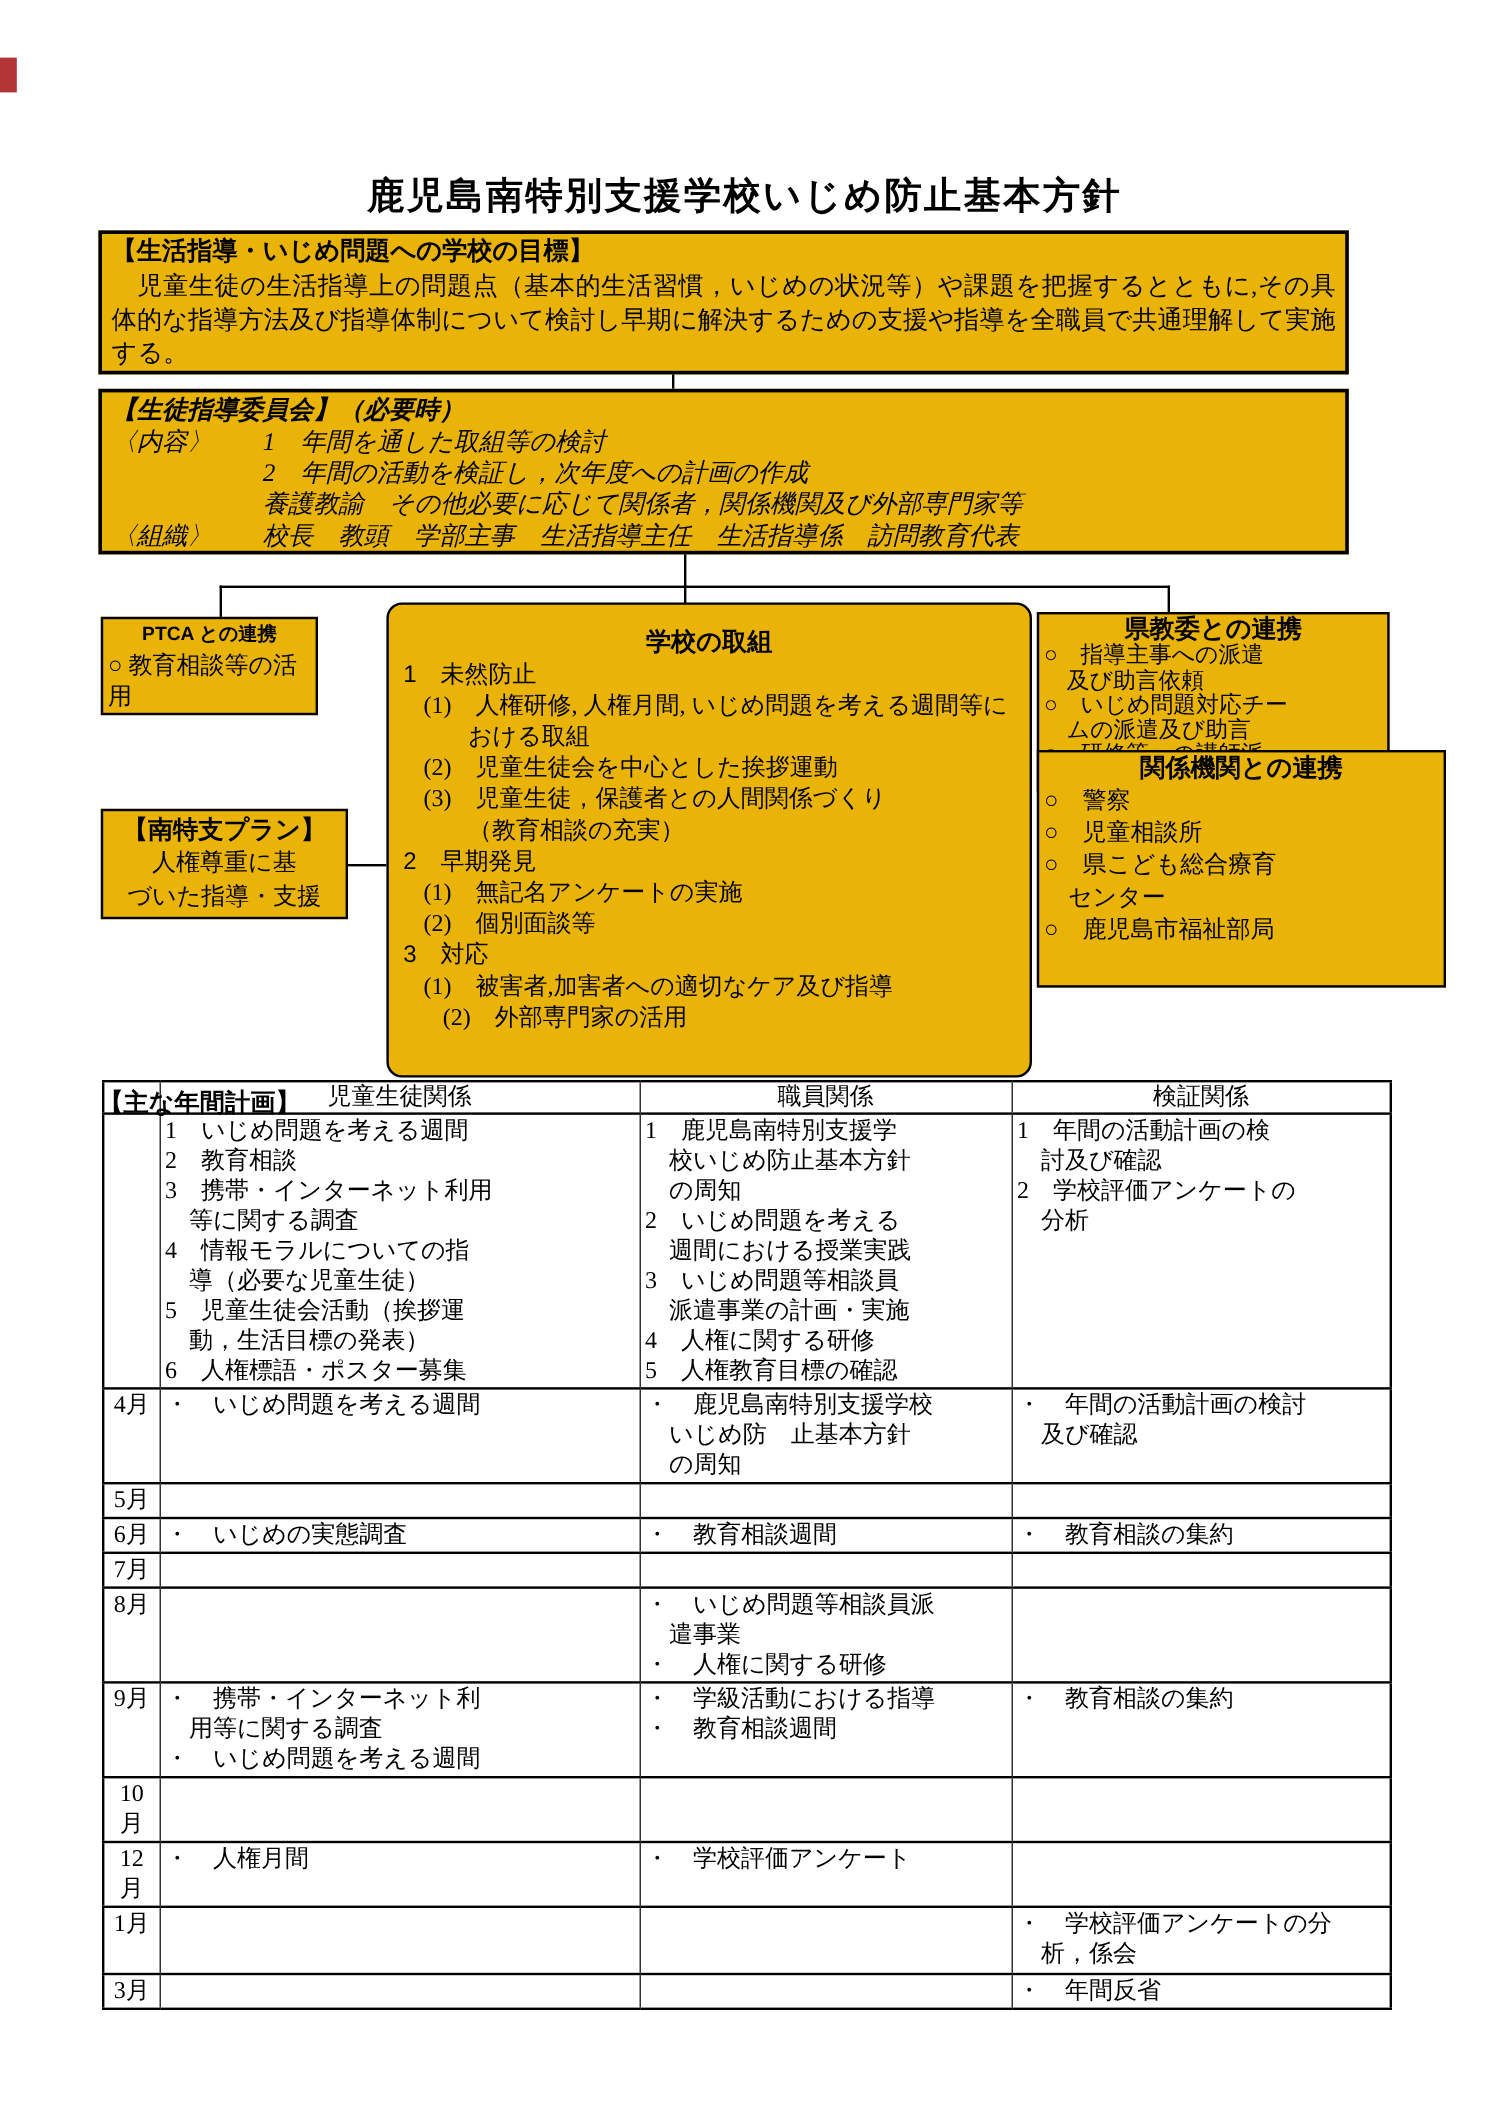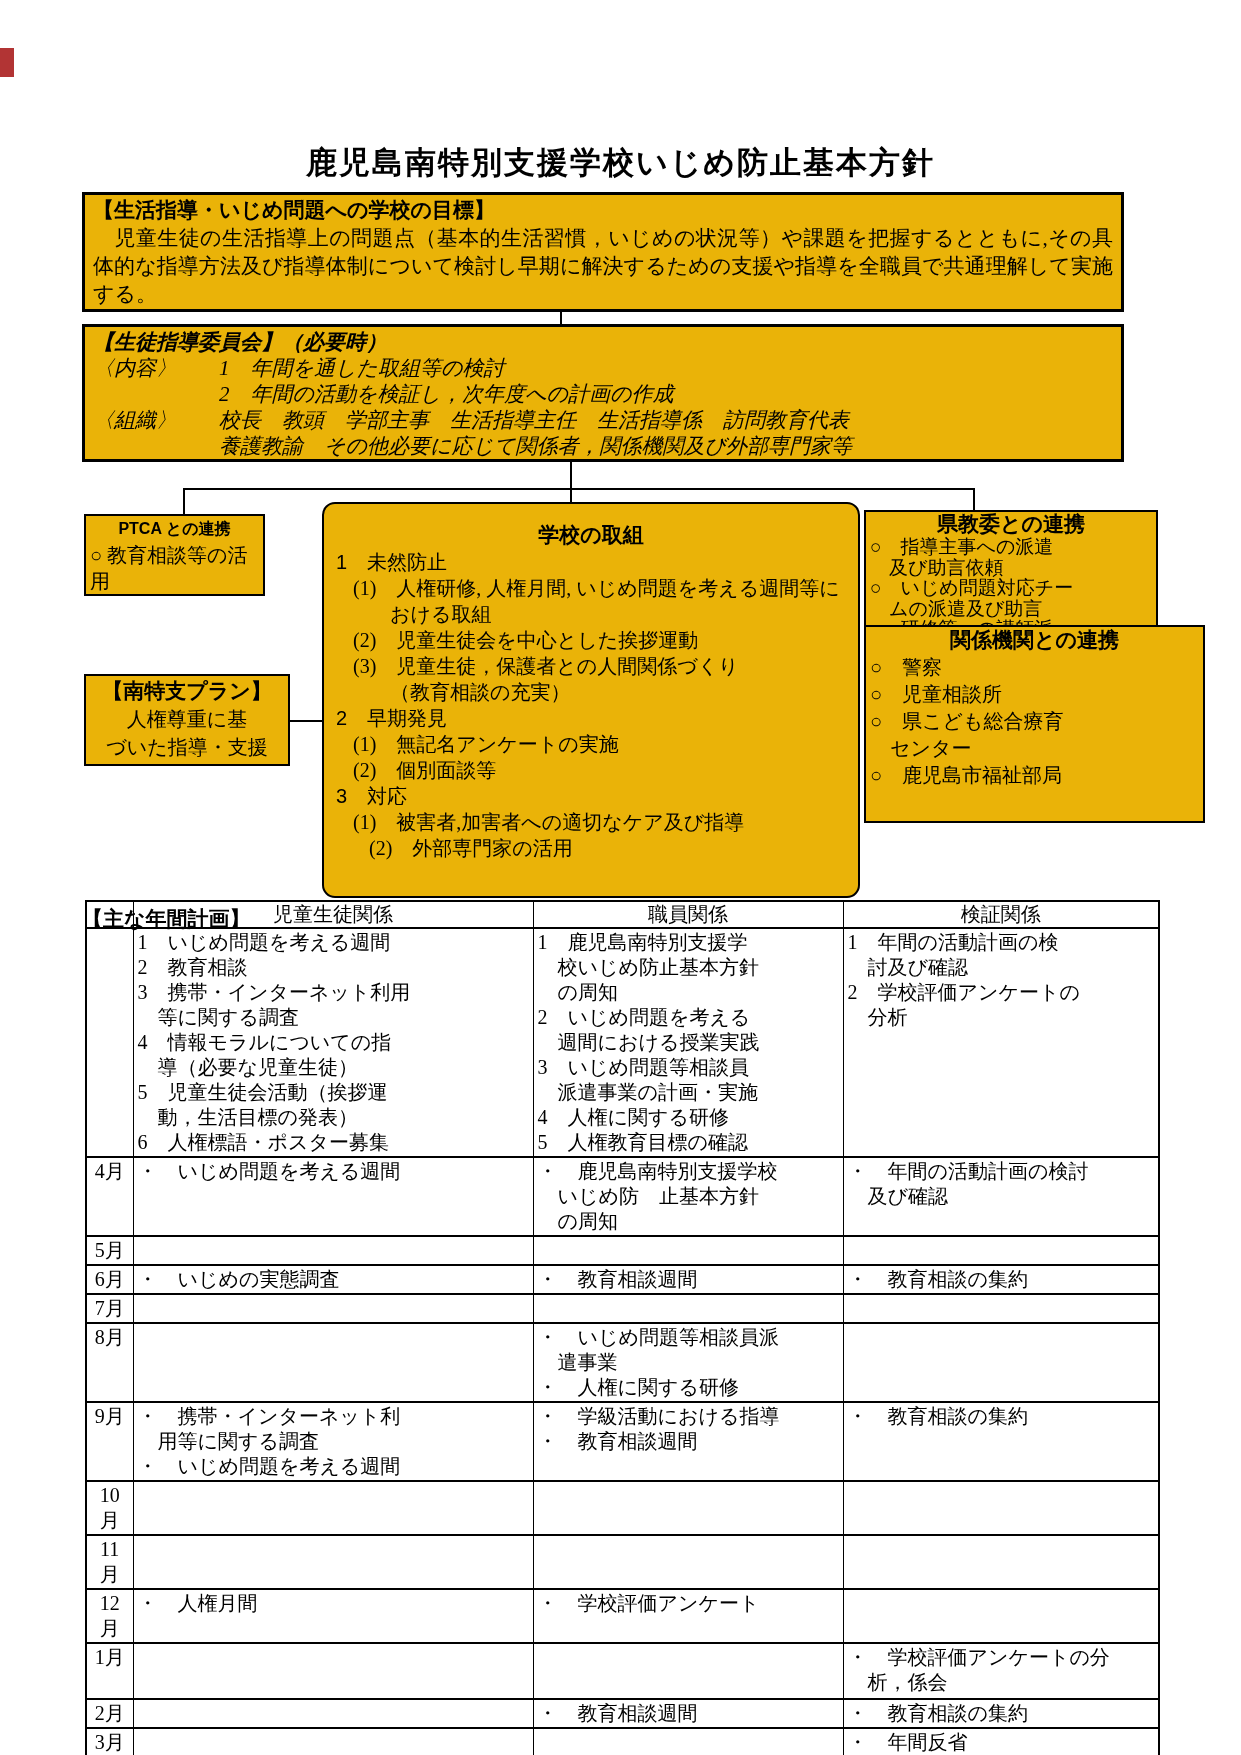--- a/index.html
+++ b/index.html
@@ -81,22 +81,22 @@
   <div class="hd sans">【生活指導・いじめ問題への学校の目標】</div>
   <div class="bd">　児童生徒の生活指導上の問題点（基本的生活習慣，いじめの状況等）や課題を把握するとともに,その具体的な指導方法及び指導体制について検討し早期に解決するための支援や指導を全職員で共通理解して実施する。</div>
 </div>
 
 <div class="line" style="left:560px;top:312px;width:2px;height:12px;"></div>
 
 <div id="committee-box" class="box thick">
   <div class="hd sans">【生徒指導委員会】（必要時）</div>
   <div class="cl pw">〈内容〉　　1　年間を通した取組等の検討</div>
   <div class="cl pw">　　　　　　2　年間の活動を検証し，次年度への計画の作成</div>
+  <div class="cl pw">　　　　　　養護教諭　その他必要に応じて関係者，関係機関及び外部専門家等</div>
   <div class="cl pw">〈組織〉　　校長　教頭　学部主事　生活指導主任　生活指導係　訪問教育代表</div>
-  <div class="cl pw">　　　　　　養護教諭　その他必要に応じて関係者，関係機関及び外部専門家等</div>
 </div>
 
 <div class="line" style="left:570px;top:462px;width:2px;height:28px;"></div>
 <div class="line" style="left:183px;top:488px;width:792px;height:2px;"></div>
 <div class="line" style="left:183px;top:488px;width:2px;height:28px;"></div>
 <div class="line" style="left:570px;top:488px;width:2px;height:16px;"></div>
 <div class="line" style="left:973px;top:488px;width:2px;height:24px;"></div>
 
 <div id="ptca-box" class="box">
   <div class="hd sans">PTCA との連携</div>
@@ -229,44 +229,32 @@
 ・　教育相談週間</td>
     <td class="pw">・　教育相談の集約</td>
   </tr>
   <tr class="rh-1">
     <td class="mcell">10月</td>
     <td class="pw"></td>
     <td class="pw"></td>
     <td class="pw"></td>
   </tr>
   <tr class="rh-1">
-    <td class="mcell">11月</td>
-    <td class="pw"></td>
-    <td class="pw"></td>
-    <td class="pw"></td>
-  </tr>
-  <tr class="rh-1">
     <td class="mcell">12月</td>
     <td class="pw">・　人権月間</td>
     <td class="pw">・　学校評価アンケート</td>
     <td class="pw"></td>
   </tr>
   <tr class="rh-2">
     <td class="mcell">1月</td>
     <td class="pw"></td>
     <td class="pw"></td>
     <td class="pw">・　学校評価アンケートの分
 　析，係会</td>
   </tr>
   <tr class="rh-1">
-    <td class="mcell">2月</td>
-    <td class="pw"></td>
-    <td class="pw">・　教育相談週間</td>
-    <td class="pw">・　教育相談の集約</td>
-  </tr>
-  <tr class="rh-1">
     <td class="mcell">3月</td>
     <td class="pw"></td>
     <td class="pw"></td>
     <td class="pw">・　年間反省</td>
   </tr>
 </tbody>
   </table>
 
 </body></html>

